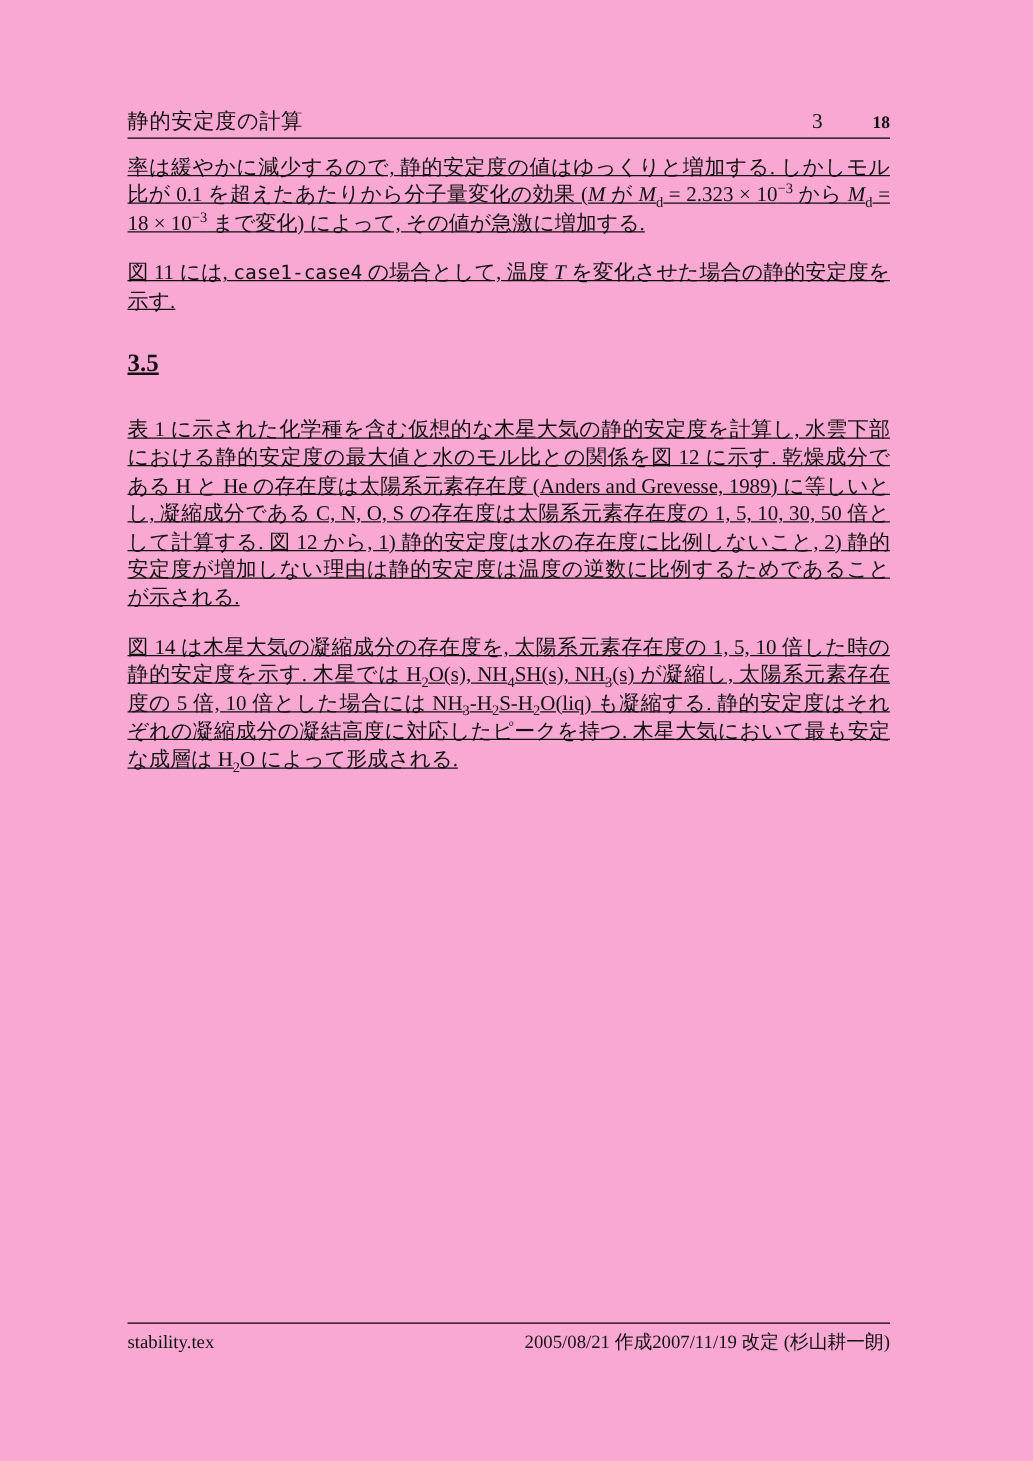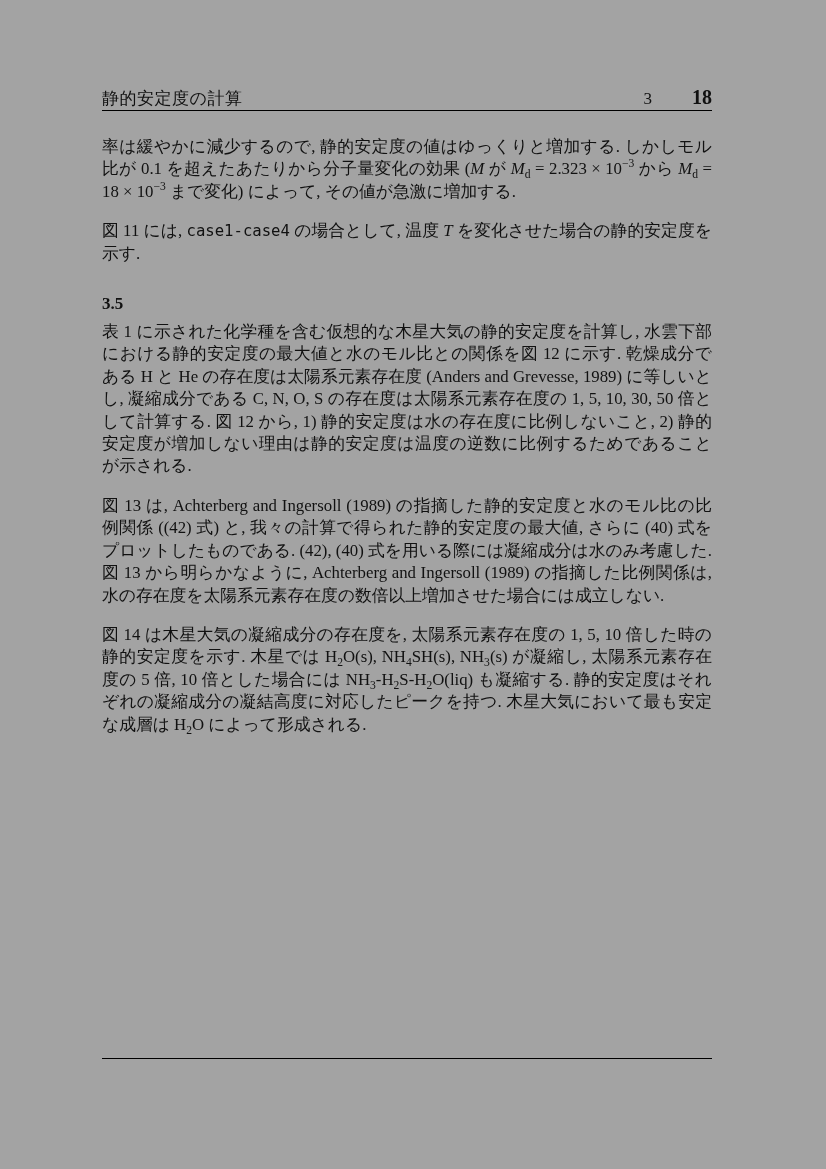--- a/index.html
+++ b/index.html
@@ -4,21 +4,21 @@
 <style>
   html, body {
     margin: 0;
     padding: 0;
     background: #ffffff;
   }
   .page {
     position: relative;
     width: 826px;
     height: 1169px;
-    background: #a3a3a3;
+    background: #f9a8d4;
     color: #111111;
     font-family: "Liberation Serif", "DejaVu Serif", serif;
     overflow: hidden;
   }
   
   .header {
     position: absolute;
     top: 86px;
     left: 102px;
     width: 610px;
@@ -41,36 +41,37 @@
     font-family: "Liberation Serif", serif;
     margin-right: 14px;
   }
   .h-sec-title {
     font-family: "Liberation Sans", "DejaVu Sans", sans-serif;
     letter-spacing: 0.5px;
   }
   .pagenum {
     font-family: "Liberation Serif", serif;
     font-weight: bold;
-    font-size: 20px;
+    font-size: 14px;
     margin-left: 26px;
   }
   .header-rule {
     position: absolute;
     top: 110px;
     left: 102px;
     width: 610px;
     border-top: 1.6px solid #000000;
   }
   
   .body-text {
     position: absolute;
-    top: 136px;
+    top: 123px;
     left: 102px;
     width: 610px;
+    text-decoration: underline;
   }
   p.para {
     margin: 0 0 17px 0;
     font-size: 16.8px;
     line-height: 22.4px;
     text-align: justify;
     text-justify: inter-ideograph;
   }
   p.para sub, p.para sup {
     font-size: 69%;
@@ -79,22 +80,22 @@
   .math {
     font-style: italic;
     font-family: "Liberation Serif", "DejaVu Serif", serif;
   }
   .mono {
     font-family: "DejaVu Sans Mono", "Liberation Mono", monospace;
     font-size: 0.93em;
     margin-top: 20px;
   }
   h2.section-heading {
-    margin: 26px 0 4px 0;
-    font-size: 17px;
+    margin: 26px 0 29px 0;
+    font-size: 20px;
     line-height: 26px;
     font-weight: bold;
     display: flex;
     align-items: baseline;
   }
   .sec-num {
     font-family: "Liberation Serif", serif;
     margin-right: 20px;
   }
   .sec-title {
@@ -137,19 +138,22 @@
 
   <div class="body-text">
     <p class="para">率は緩やかに減少するので, 静的安定度の値はゆっくりと増加する. しかしモル比が 0.1 を超えたあたりから分子量変化の効果 (<span class="math">M</span> が <span class="math">M</span><sub>d</sub> = 2.323 × 10<sup>−3</sup> から <span class="math">M</span><sub>d</sub> = 18 × 10<sup>−3</sup> まで変化) によって, その値が急激に増加する.</p>
     <p class="para">図 11 には, <span class="mono">case1-case4</span> の場合として, 温度 <span class="math">T</span> を変化させた場合の静的安定度を示す.</p>
 
     <h2 class="section-heading">
       <span class="sec-num">3.5</span>
     </h2>
 
     <p class="para">表 1 に示された化学種を含む仮想的な木星大気の静的安定度を計算し, 水雲下部における静的安定度の最大値と水のモル比との関係を図 12 に示す. 乾燥成分である H と He の存在度は太陽系元素存在度 (Anders and Grevesse, 1989) に等しいとし, 凝縮成分である C, N, O, S の存在度は太陽系元素存在度の 1, 5, 10, 30, 50 倍として計算する. 図 12 から, 1) 静的安定度は水の存在度に比例しないこと, 2) 静的安定度が増加しない理由は静的安定度は温度の逆数に比例するためであることが示される.</p>
-    <p class="para">図 13 は, Achterberg and Ingersoll (1989) の指摘した静的安定度と水のモル比の比例関係 ((42) 式) と, 我々の計算で得られた静的安定度の最大値, さらに (40) 式をプロットしたものである. (42), (40) 式を用いる際には凝縮成分は水のみ考慮した. 図 13 から明らかなように, Achterberg and Ingersoll (1989) の指摘した比例関係は, 水の存在度を太陽系元素存在度の数倍以上増加させた場合には成立しない.</p>
     <p class="para">図 14 は木星大気の凝縮成分の存在度を, 太陽系元素存在度の 1, 5, 10 倍した時の静的安定度を示す. 木星では H<sub>2</sub>O(s), NH<sub>4</sub>SH(s), NH<sub>3</sub>(s) が凝縮し, 太陽系元素存在度の 5 倍, 10 倍とした場合には NH<sub>3</sub>-H<sub>2</sub>S-H<sub>2</sub>O(liq) も凝縮する. 静的安定度はそれぞれの凝縮成分の凝結高度に対応したピークを持つ. 木星大気において最も安定な成層は H<sub>2</sub>O によって形成される.</p>
   </div>
 
   <div class="footer-rule"></div>
+  <div class="footer">
+    <span>stability.tex</span>
+    <span>2005/08/21 作成2007/11/19 改定 (杉山耕一朗)</span>
+  </div>
 
 </div>
 
 </body></html>

